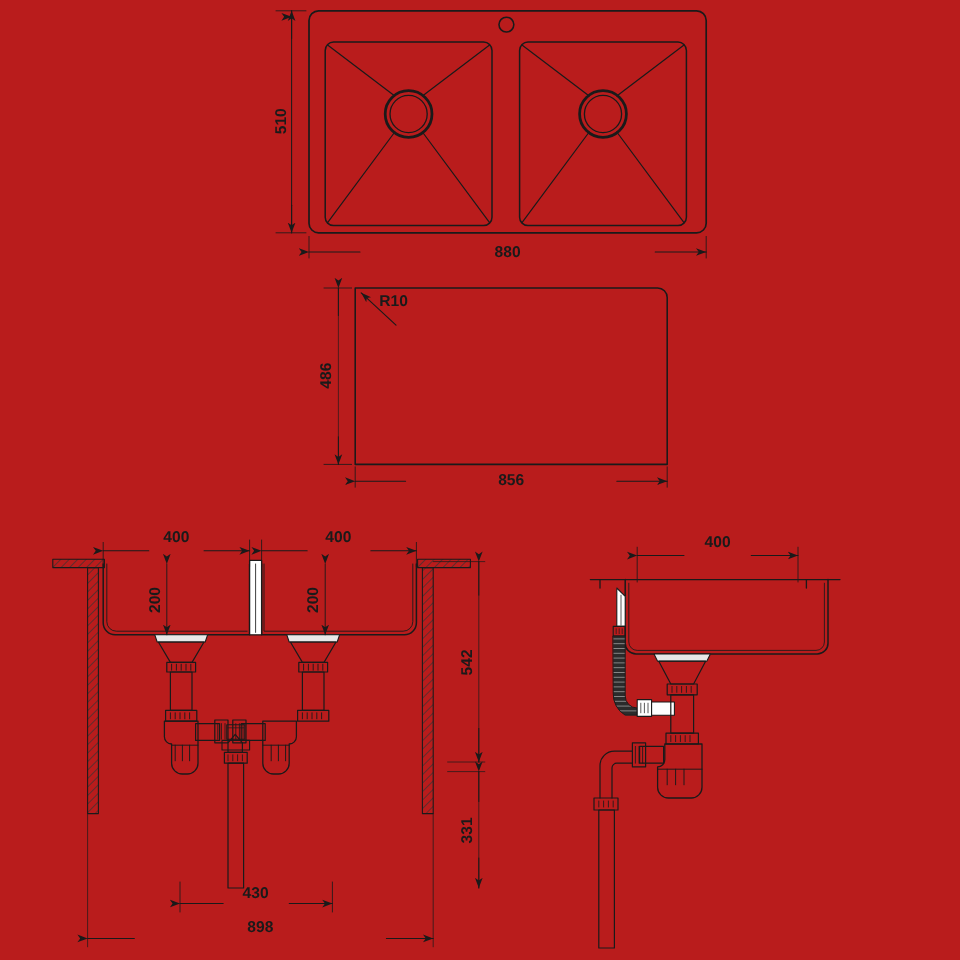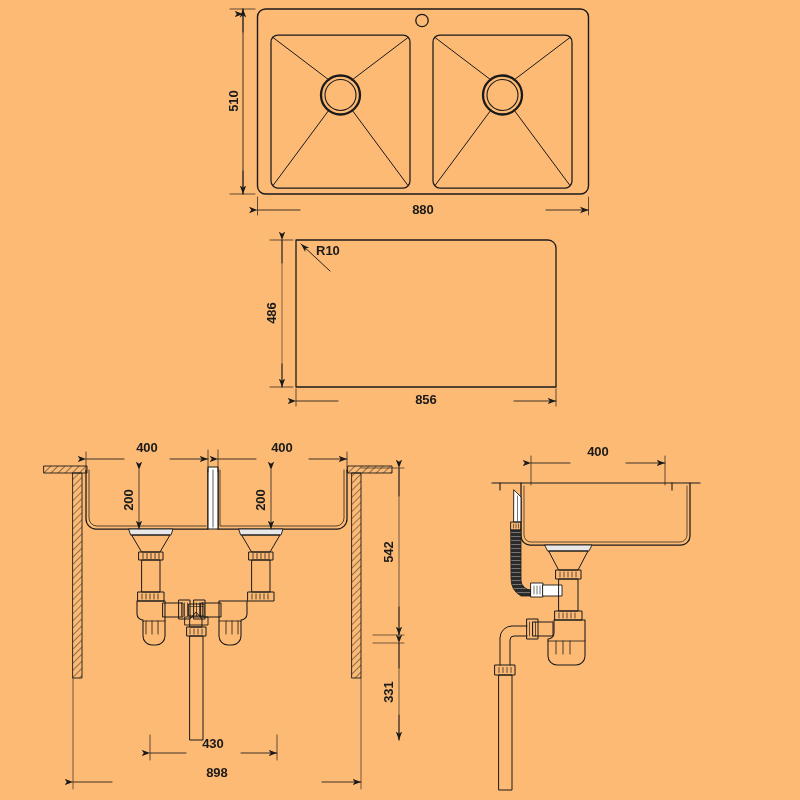--- a/index.html
+++ b/index.html
@@ -8,21 +8,21 @@
     padding: 0;
     background: #ffffff;
   }
   body {
     font-family: "Liberation Sans", sans-serif;
   }
   #drawing-root {
     position: relative;
     width: 800px;
     height: 800px;
-    background: #fdba74;
+    background: #b91c1c;
     overflow: hidden;
   }
   svg#tech-drawing {
     display: block;
     width: 800px;
     height: 800px;
   }
   .dim-text {
     font-family: "Liberation Sans", sans-serif;
     font-size: 13px;

